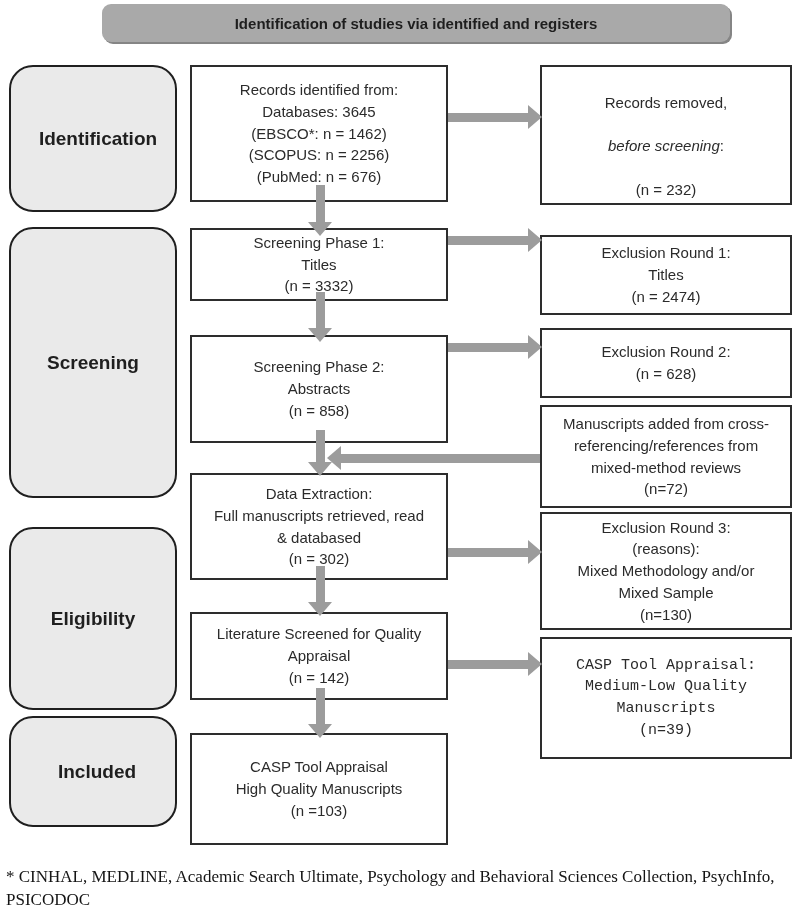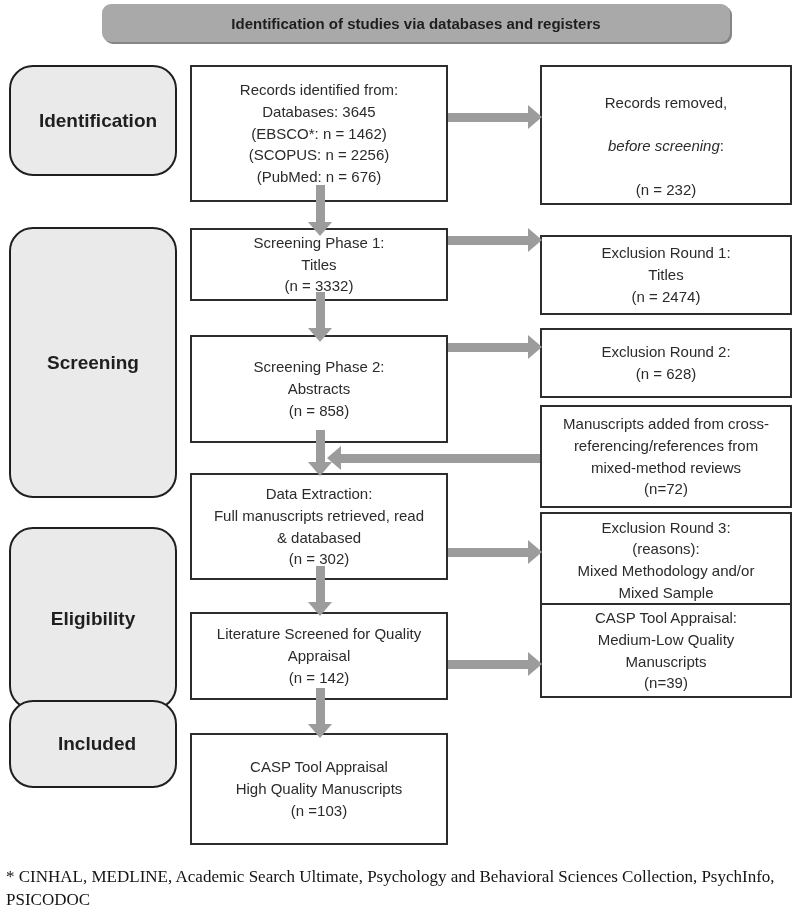--- a/index.html
+++ b/index.html
@@ -13,44 +13,44 @@
     background:#a9a9a9; border-radius:9px; box-shadow:2px 2px 0 #858585;
     display:flex; align-items:center; justify-content:center;
     font-weight:bold; font-size:15px; color:#1e1e1e;
   }
   .stage {
     position:absolute; left:9px; width:168px; box-sizing:border-box;
     background:#eaeaea; border:2px solid #1f1f1f; border-radius:24px;
     display:flex; align-items:center; justify-content:center;
     font-weight:bold; font-size:19px; color:#1f1f1f; text-align:center;
   }
-  #stage-identification {top:65px;  height:111px;padding-left:10px;}
+  #stage-identification {top:65px;  height:147px;padding-left:10px;}
   #stage-screening      {top:227px; height:271px;}
   #stage-eligibility    {top:527px; height:183px;}
-  #stage-included       {top:700px; height:88px;padding-left:8px;}
+  #stage-included       {top:716px; height:111px;padding-left:8px;}
 
   .box {
     position:absolute; background:#ffffff; border:2px solid #2d2d2d;
     box-sizing:border-box; display:flex; align-items:center; justify-content:center;
     text-align:center; font-size:15px; line-height:1.45; padding:4px 8px; z-index:1;
   }
   .mbox {left:190px; width:258px;}
   .rbox {left:540px; width:252px;}
   #box-m1 {top:65px;  height:137px;}
   #box-m2 {top:228px; height:73px;}
   #box-m3 {top:335px; height:108px;}
   #box-m4 {top:473px; height:107px;}
   #box-m5 {top:612px; height:88px;}
   #box-m6 {top:733px; height:112px;}
   #box-r1 {top:65px;  height:140px;}
   #box-r2 {top:235px; height:80px;}
   #box-r3 {top:328px; height:70px;}
   #box-r4 {top:405px; height:103px;}
   #box-r5 {top:512px; height:118px;}
-  #box-r6 {top:603px; height:95px;}
+  #box-r6 {top:637px; height:122px;font-family:Liberation Mono, monospace;}
 
   .box-text {white-space:pre-line;}
   .italic {font-style:italic;}
 
   .vbar {position:absolute; left:316px; width:9px; background:#9c9c9c; z-index:5;}
   .hbar {position:absolute; height:9px; background:#9c9c9c; z-index:5;}
   .tri  {position:absolute; width:0; height:0; z-index:5;}
   .tri-down  {left:308px; border-left:12px solid transparent; border-right:12px solid transparent; border-top:14px solid #9c9c9c;}
   .tri-right {left:528px; border-top:12px solid transparent; border-bottom:12px solid transparent; border-left:14px solid #9c9c9c;}
   .tri-left  {left:327px; border-top:12px solid transparent; border-bottom:12px solid transparent; border-right:14px solid #9c9c9c;}
@@ -76,21 +76,21 @@
     font-family:"Liberation Serif", serif; font-size:17px; line-height:1.35;
     color:#141414; white-space:pre-line; text-align:left;
   }
 </style>
 </head>
 <body>
 
 <div id="canvas">
 
   <div class="header">
-    <span>Identification of studies via databases and registers</span>
+    <span>Identification of studies via identified and registers</span>
   </div>
 
   <div class="stage" id="stage-identification">
     <span>Identification</span>
   </div>
   <div class="stage" id="stage-screening">
     <span>Screening</span>
   </div>
   <div class="stage" id="stage-eligibility">
     <span>Eligibility</span>

